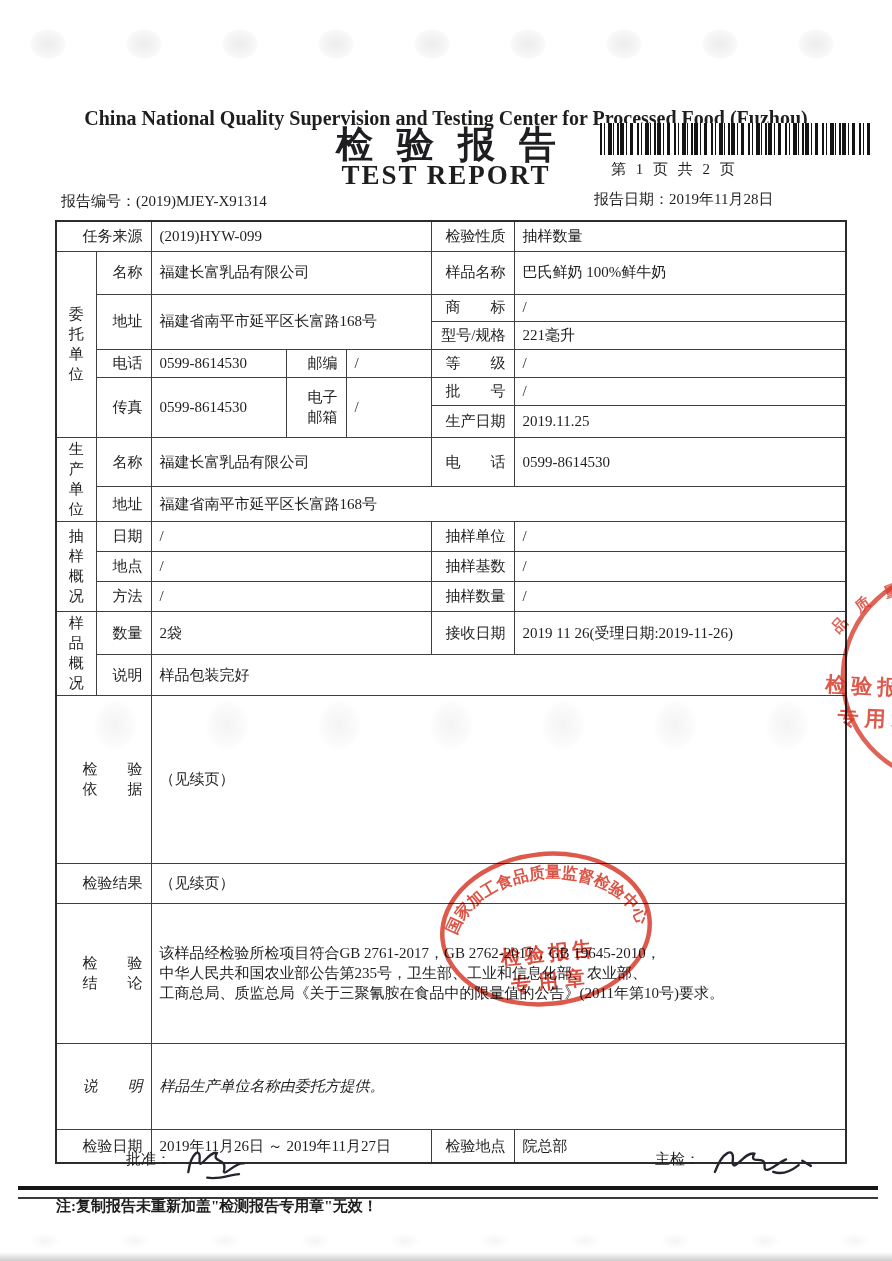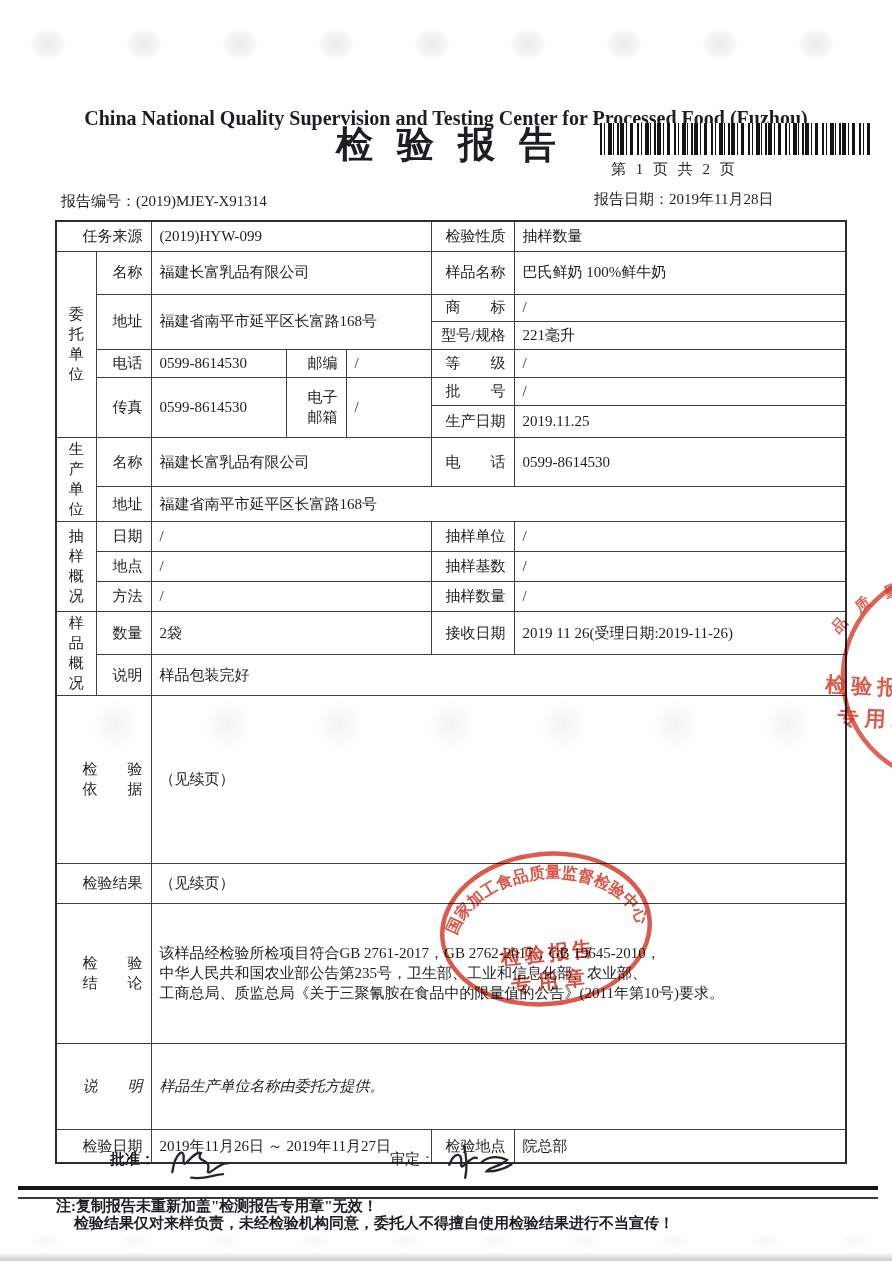--- a/index.html
+++ b/index.html
@@ -69,20 +69,21 @@
 <body>
 
 <div class="page">
 
   <div class="abs ghost ghost-top"></div>
   <div class="abs ghost ghost-mid"></div>
   <div class="abs ghost ghost-bot"></div>
 
   <div class="abs center org-en">China National Quality Supervision and Testing Center for Processed Food (Fuzhou)</div>
   <div class="abs center title-cn">检验报告</div>
+  <div class="abs center title-en">TEST REPORT</div>
   <div class="abs barcode"></div>
   <div class="abs pageinfo">第 1 页  共 2 页</div>
   <div class="abs repno">
     <span>报告编号：</span><span>(2019)MJEY-X91314</span>
   </div>
   <div class="abs repdate">
     <span>报告日期：</span><span>2019年11月28日</span>
   </div>
 
   <table class="main">
@@ -210,44 +211,43 @@
     <tr class="r34">
       <td class="lbl" colspan="2">检验日期</td>
       <td class="sm" colspan="3">2019年11月26日 ～ 2019年11月27日</td>
       <td class="lbl sm">检验地点</td>
       <td>院总部</td>
     </tr>
   </tbody>
     </table>
 
   <div class="abs sigrow">
-    <div class="siggroup" style="left:55px;font-weight:bold;">
+    <div class="siggroup" style="left:71px;">
       <span class="slabel">批准：</span>
       <svg class="sig-svg" width="110" height="48" viewBox="0 0 110 48">
         <g fill="none" stroke="#23242e" stroke-width="2.3" stroke-linecap="round" transform="rotate(-8 55 24)">
           <path d="M10,30 C16,10 26,7 23,19 C20,32 34,11 41,15 C34,24 50,21 46,32 C42,42 58,26 66,29"></path>
           <path d="M28,38 C40,42 52,38 60,39"></path>
         </g>
       </svg>
     </div>
-    <div class="siggroup" style="left:335px;">
-      <span class="slabel">审定：</span>
-      <svg class="sig-svg" width="100" height="48" viewBox="0 0 100 48">
-        <g fill="none" stroke="#23242e" stroke-width="2.3" stroke-linecap="round" transform="rotate(-4 50 24)">
-          <path d="M8,26 C14,13 22,14 20,25 C18,36 30,17 36,21"></path>
-          <path d="M24,8 C26,20 26,30 23,40"></path>
-          <path d="M40,26 C48,19 60,21 66,25 C58,32 50,30 45,35 C54,36 64,33 70,30"></path>
+    <div class="siggroup" style="left:600px;">
+      <span class="slabel">主检：</span>
+      <svg class="sig-svg" width="130" height="48" viewBox="0 0 130 48">
+        <g fill="none" stroke="#23242e" stroke-width="2.4" stroke-linecap="round" transform="rotate(-6 65 24)">
+          <path d="M8,30 C18,10 30,7 27,20 C24,36 40,12 49,16 C42,27 60,18 58,29 C56,40 72,27 80,25"></path>
+          <path d="M66,36 C74,40 84,37 92,32"></path>
+          <path d="M96,28 l8,6"></path>
         </g>
       </svg>
     </div>
   </div>
 
   <div class="abs rule"></div>
   <div class="abs note1">注:复制报告未重新加盖"检测报告专用章"无效！</div>
-  <div class="abs note2">检验结果仅对来样负责，未经检验机构同意，委托人不得擅自使用检验结果进行不当宣传！</div>
 
   <svg class="abs stamp stamp-center" width="224" height="162" viewBox="0 0 224 162">
     <defs>
         <path id="arcC" d="M 18,98 A 94 68 0 1 1 206,98" fill="none"></path>
       </defs>
     <ellipse cx="112" cy="81" rx="104" ry="75" fill="none" stroke="#d73c2c" stroke-width="4.5" opacity="0.85"></ellipse>
     <text font-size="16" fill="#d73c2c" opacity="0.88" font-weight="bold">
       <textPath href="#arcC" startOffset="8%">国家加工食品质量监督检验中心</textPath>
     </text>
     <text x="112" y="112" text-anchor="middle" font-size="20" letter-spacing="4" fill="#d73c2c" opacity="0.9" font-weight="bold">检验报告</text>

